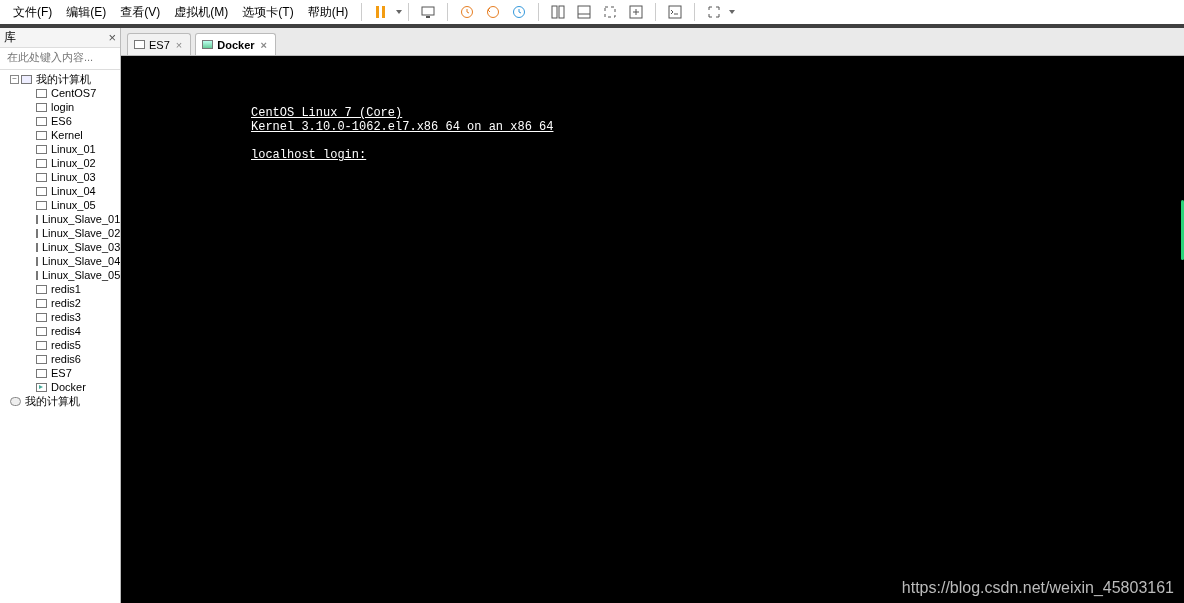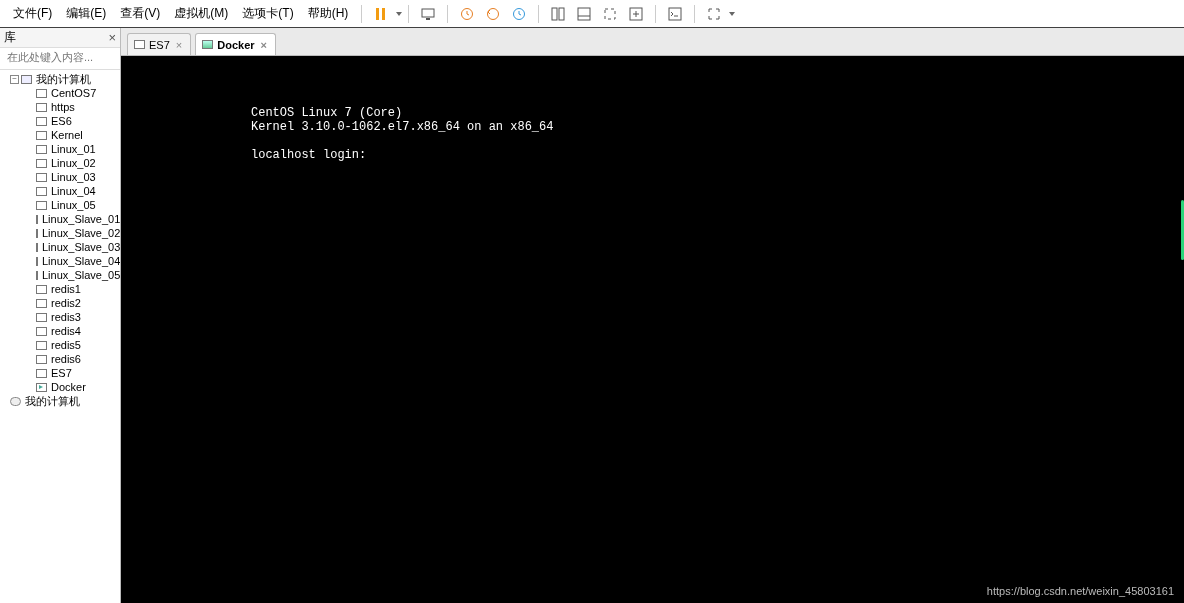--- a/index.html
+++ b/index.html
@@ -1,18 +1,18 @@
 <!DOCTYPE html>
 <html><head>
 <meta charset="utf-8">
 <style>
 * { box-sizing: border-box; margin: 0; padding: 0; }
 body { font-family: "Microsoft YaHei", Arial, sans-serif; font-size: 12px; background: #fff; overflow: hidden; width: 1184px; height: 603px; position: relative; }
 
-.menubar { height: 28px; display: flex; align-items: center; padding: 12px 6px; border-bottom: 1px solid #404040; }
+.menubar { height: 28px; display: flex; align-items: center; padding: 12px 6px; border-bottom: 4px solid #404040; }
 .menu-item { padding: 0 7px; cursor: pointer; }
 .divider-v { width: 1px; height: 18px; background: #ccc; margin: 0 6px; }
 .tb-btn { width: 22px; height: 22px; display: flex; align-items: center; justify-content: center; margin: 0 2px; cursor: pointer; }
 .tb-btn svg { display: block; }
 .drop-caret { width: 0; height: 0; border-left: 3px solid transparent; border-right: 3px solid transparent; border-top: 4px solid #666; margin-left: 2px; }
 
 .main { display: flex; height: 575px; }
 
 .sidebar { width: 121px; height: 100%; border-right: 1px solid #bbb; display: flex; flex-direction: column; background: #fff; }
 .sidebar-header { height: 20px; background: #f5f5f5; border-bottom: 1px solid #ddd; display: flex; align-items: center; padding: 0 4px; font-size: 12px; }
@@ -31,23 +31,23 @@
 .host-icon { width: 11px; height: 9px; border: 1px solid #777; background: #eef; margin-right: 4px; }
 .shared-icon { width: 11px; height: 9px; border: 1px solid #888; border-radius: 5px; background: #eee; margin-right: 4px; }
 
 .content { flex: 1; display: flex; flex-direction: column; background: #f0f0f0; }
 .tabbar { height: 28px; background: #eaeaea; display: flex; align-items: flex-end; padding: 0 6px; border-bottom: 1px solid #bbb; }
 .tab { height: 22px; display: flex; align-items: center; padding: 0 8px 0 6px; background: #f2f2f2; border: 1px solid #bbb; border-bottom: none; border-radius: 3px 3px 0 0; margin-right: 4px; font-size: 11px; cursor: pointer; }
 .tab.active { background: #fff; font-weight: bold; }
 .tab .x { margin-left: 6px; color: #888; cursor: pointer; }
 .tab .ic { width: 11px; height: 9px; border: 1px solid #777; margin-right: 4px; background: #fff; }
 .tab .ic.run { background: linear-gradient(#bfe, #6c9); }
-.terminal { flex: 1; background: #000; color: #fff; font-family: "Courier New", monospace; font-size: 12px; padding: 50px 0 0 130px; white-space: pre; position: relative; }
-
-.watermark { position: absolute; right: 10px; bottom: 6px; font-size: 11px; color: #bbb; }
+.terminal { flex: 1; background: #000; color: #fff; font-family: "Courier New", monospace; font-size: 12px; padding: 50px 0 0 130px; white-space: pre; position: relative; text-decoration: underline; }
+
+.watermark { position: absolute; right: 10px; bottom: 6px; font-size: 16px; color: #bbb; }
 .scroll-indicator { position: absolute; right: 0; top: 200px; width: 3px; height: 60px; background: #2bd47a; border-radius: 2px; }
 </style>
 </head>
 <body>
 
 <div class="menubar">
   <span class="menu-item">文件(F)</span>
   <span class="menu-item">编辑(E)</span>
   <span class="menu-item">查看(V)</span>
   <span class="menu-item">虚拟机(M)</span>
@@ -154,21 +154,21 @@
         <span class="host-icon"></span>
         <span>我的计算机</span>
       </div>
       <div id="tree-items">
           <div class="tree-line child">
             <span class="vm-icon"></span>
             <span>CentOS7</span>
           </div>
           <div class="tree-line child">
             <span class="vm-icon"></span>
-            <span>https</span>
+            <span>login</span>
           </div>
           <div class="tree-line child">
             <span class="vm-icon"></span>
             <span>ES6</span>
           </div>
           <div class="tree-line child">
             <span class="vm-icon"></span>
             <span>Kernel</span>
           </div>
           <div class="tree-line child">

